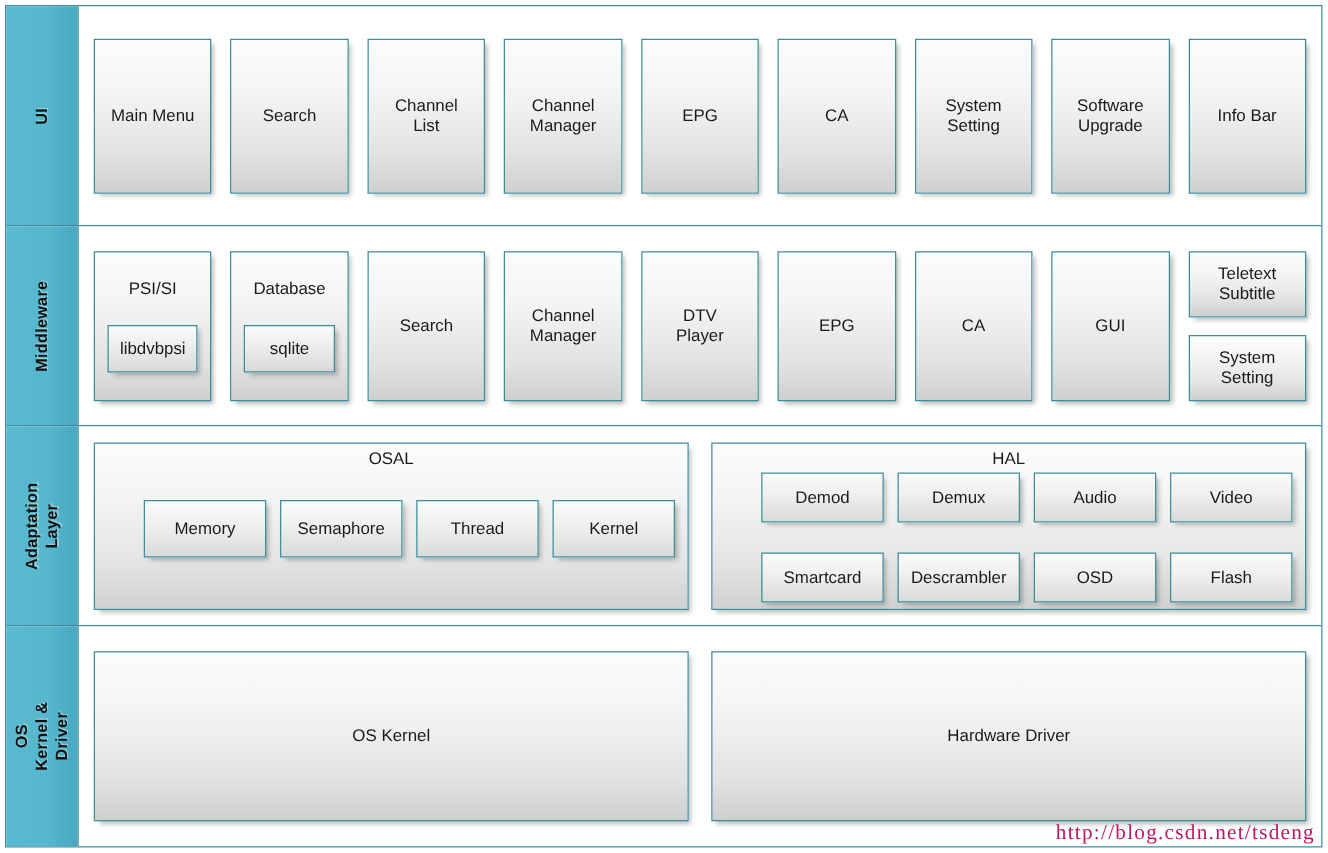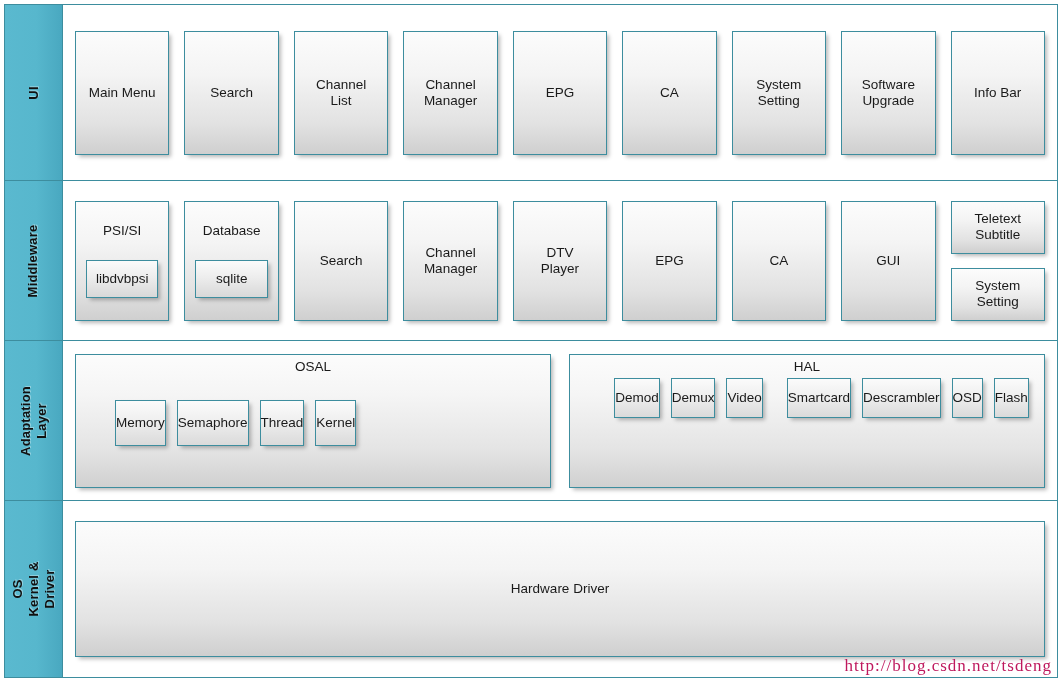--- a/index.html
+++ b/index.html
@@ -187,21 +187,21 @@
   .group-title {
     text-align: center;
     font-size: 13.5px;
     color: #1a1a1a;
     line-height: 18px;
     margin-bottom: 2px;
   }
   .group-rows {
     flex: 1;
     display: flex;
-    flex-direction: row;
+    flex-direction: column;
     justify-content: center;
     gap: 24px;
     padding-left: 29px;
   }
   .group-row {
     display: flex;
     flex-direction: row;
     gap: 11px;
   }
   .group-row .gbox {
@@ -341,20 +341,21 @@
               </div>
             </div>
           </div>
 
           <div class="group-box hal-group">
             <div class="group-title">HAL</div>
             <div class="group-rows">
               <div class="group-row">
                 <div class="gbox">Demod</div>
                 <div class="gbox">Demux</div>
+                <div class="gbox">Audio</div>
                 <div class="gbox">Video</div>
               </div>
               <div class="group-row">
                 <div class="gbox">Smartcard</div>
                 <div class="gbox">Descrambler</div>
                 <div class="gbox">OSD</div>
                 <div class="gbox">Flash</div>
               </div>
             </div>
           </div>
@@ -362,20 +363,21 @@
         </div>
       </div>
     </div>
 
     <div class="layer-row row-kernel">
       <div class="layer-label">
         <span class="vtext">OS Kernel &amp; Driver</span>
       </div>
       <div class="layer-content">
         <div class="kernel-strip">
+          <div class="gbox">OS Kernel</div>
           <div class="gbox">Hardware Driver</div>
         </div>
       </div>
     </div>
 
   </div>
 
   <div class="watermark">http://blog.csdn.net/tsdeng</div>
 </div>
 

